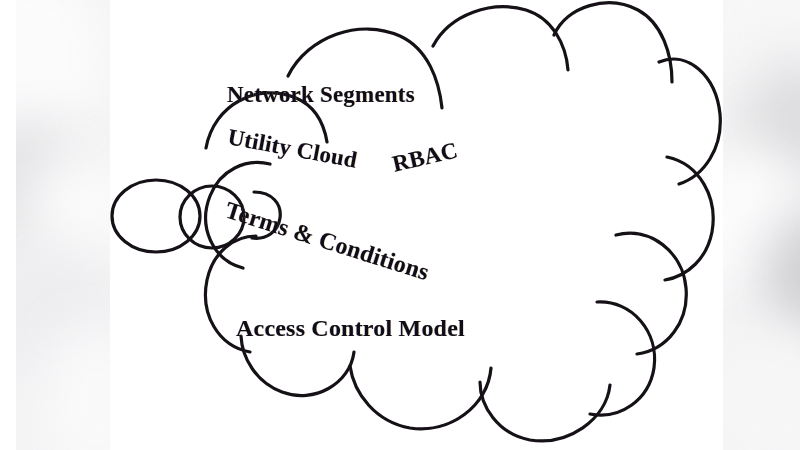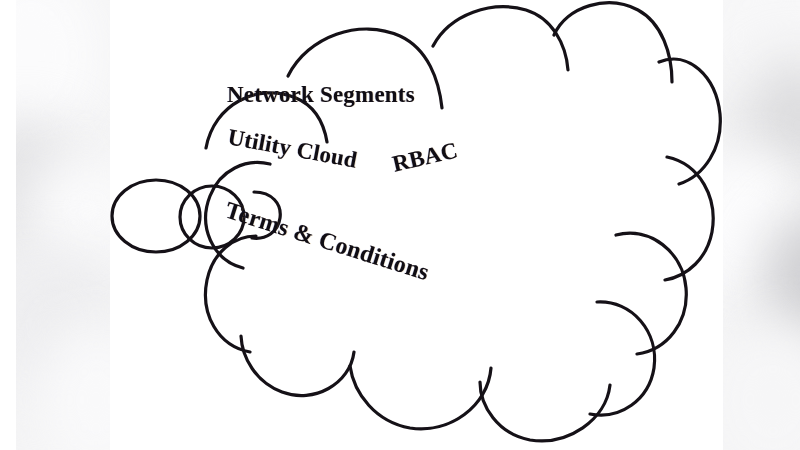--- a/index.html
+++ b/index.html
@@ -148,15 +148,16 @@
     </svg>
 
     <div class="label" id="label-network-segments">Network Segments</div>
 
     <div class="label" id="label-utility-cloud">Utility Cloud</div>
 
     <div class="label" id="label-rbac">RBAC</div>
 
     <div class="label" id="label-terms-conditions">Terms &amp; Conditions</div>
 
+    <div class="label" id="label-access-control-model">Access Control Model</div>
 
   </div>
 </div>
 
 </body></html>

